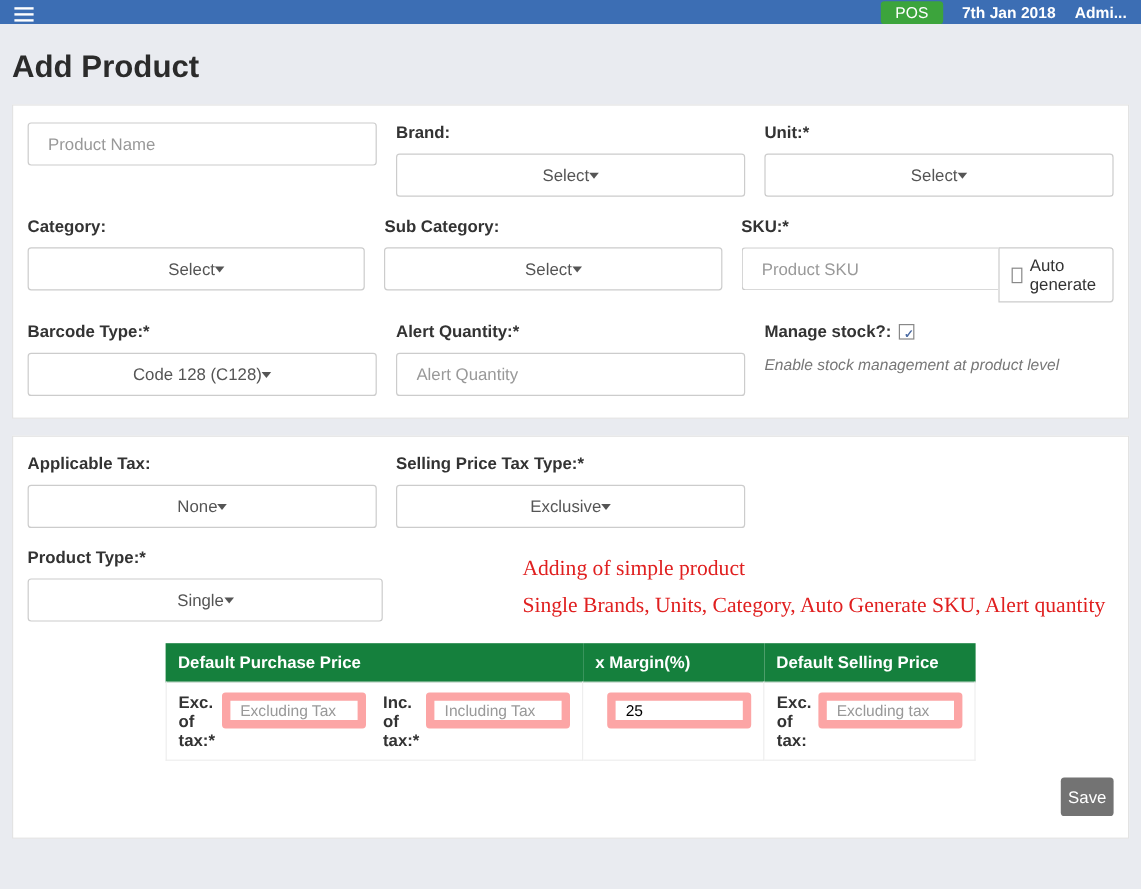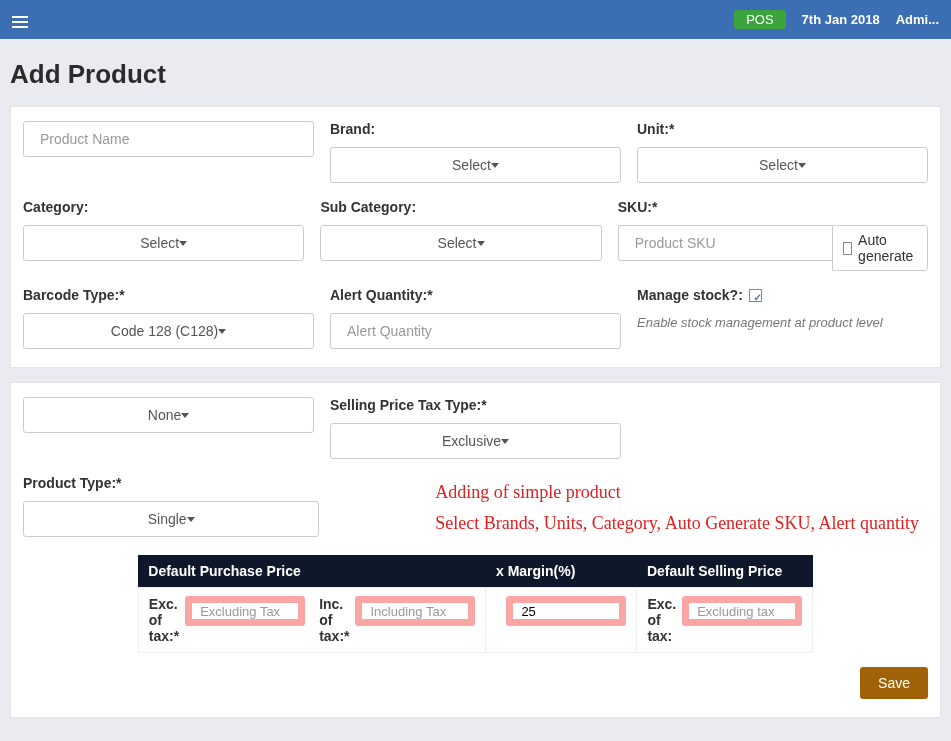--- a/index.html
+++ b/index.html
@@ -5,21 +5,21 @@
     * { box-sizing: border-box; margin: 0; padding: 0; }
     body {
       font-family: -apple-system, BlinkMacSystemFont, "Segoe UI", Arial, sans-serif;
       background: #e9ebf0;
       width: 951px;
       font-size: 14px;
       color: #333;
     }
     .top-bar {
       background: #3c6eb4;
-      height: 39px;
+      height: 20px;
       display: flex;
       align-items: center;
       justify-content: space-between;
       padding: 0 12px;
       color: #fff;
     }
     .top-left { display: flex; align-items: center; }
     .hamburger { width: 16px; height: 14px; cursor: pointer; }
     .hamburger span { display: block; height: 2px; background: #fff; margin: 3px 0; }
     .top-right { display: flex; align-items: center; gap: 16px; }
@@ -96,21 +96,21 @@
     .annotation {
       color: #e02020;
       font-family: Georgia, 'Times New Roman', serif;
       font-size: 18px;
       line-height: 1.5;
       margin-top: 4px;
     }
     .price-section { display: flex; justify-content: center; margin-top: 18px; }
     .price-table { border-collapse: collapse; width: 600px; }
     .price-table th {
-      background: #0f172a;
+      background: #15803d;
       color: #fff;
       text-align: left;
       padding: 8px 10px;
       font-weight: 700;
       font-size: 14px;
     }
     .price-table td { padding: 8px 10px; vertical-align: top; background: #fff; border: 1px solid #eee; }
     .pp-wrap { display: flex; gap: 14px; }
     .pp-col { display: flex; gap: 6px; }
     .pp-lbl { font-weight: 600; font-size: 14px; }
@@ -118,24 +118,24 @@
       border: 7px solid #fca5a5;
       border-radius: 3px;
       padding: 6px 8px;
       font-size: 13px;
       width: 120px;
       height: 30px;
     }
     .small-input::placeholder { color: #999; }
     .save-row { display: flex; justify-content: flex-end; margin-top: 14px; }
     .save-btn {
-      background: #a16207;
+      background: #737373;
       color: #fff;
       border-radius: 3px;
-      padding: 8px 18px;
+      padding: 8px 6px;
       font-size: 14px;
       cursor: pointer;
       border: none;
     }
   </style>
 </head>
 <body>
 
 <div class="top-bar">
   <div class="top-left">
@@ -222,20 +222,21 @@
         </div>
         <div style="height:12px"></div>
         <div class="help-text">Enable stock management at product level</div>
       </div>
     </div>
   </div>
 
   <div class="panel">
     <div class="row">
       <div class="col">
+        <label class="label">Applicable Tax:</label>
         <div class="select-box">
           <span>None</span>
           <span class="select-caret"></span>
         </div>
       </div>
       <div class="col">
         <label class="label">Selling Price Tax Type:*</label>
         <div class="select-box">
           <span>Exclusive</span>
           <span class="select-caret"></span>
@@ -248,21 +249,21 @@
       <div class="col" style="max-width:300px;">
         <label class="label">Product Type:*</label>
         <div class="select-box">
           <span>Single</span>
           <span class="select-caret"></span>
         </div>
       </div>
       <div class="col" style="flex:2;">
         <div style="padding-left:100px;">
           <div class="annotation">Adding of simple product</div>
-          <div class="annotation">Select Brands, Units, Category, Auto Generate SKU, Alert quantity</div>
+          <div class="annotation">Single Brands, Units, Category, Auto Generate SKU, Alert quantity</div>
         </div>
       </div>
     </div>
 
     <div class="price-section">
       <table class="price-table">
         <thead>
           <tr>
             <th>Default Purchase Price</th>
             <th>x Margin(%)</th>

